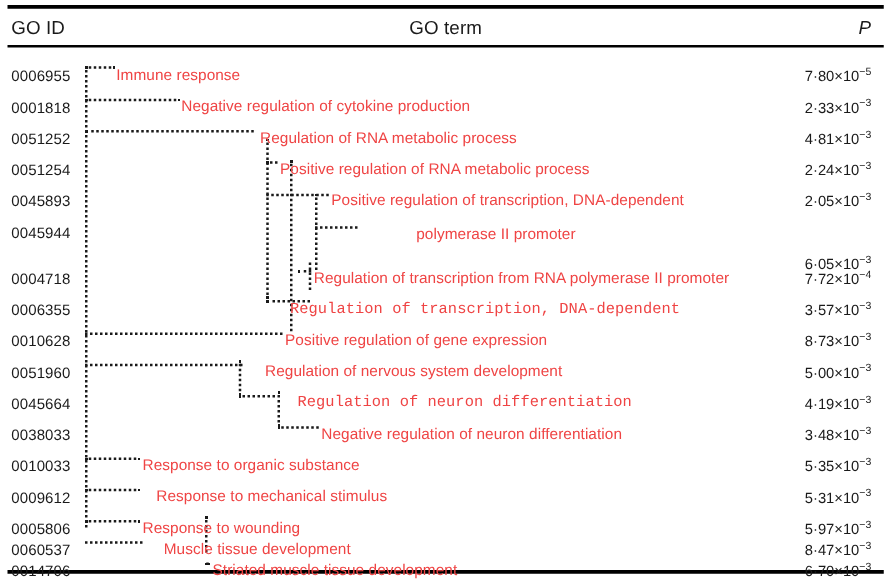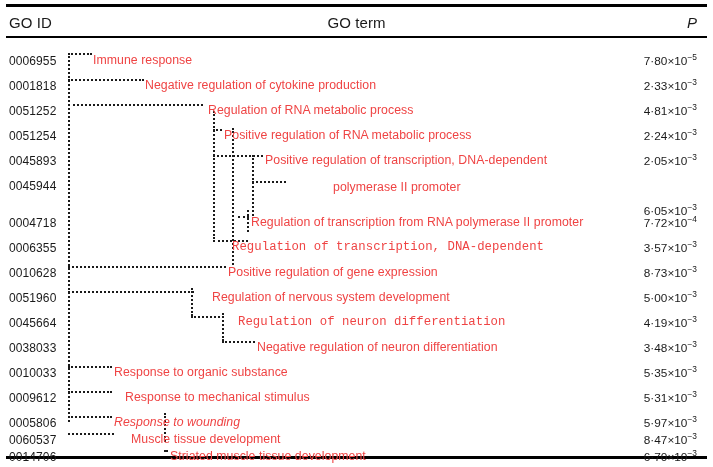--- a/index.html
+++ b/index.html
@@ -204,21 +204,21 @@
         <div class="term" style="left: 114px;"><span>Response to organic substance</span></div>
         <div class="pval"><span>5·35×10</span><sup>−3</sup></div>
       </div>
       <div class="row" style="top: 399px;">
         <div class="goid">0009612</div>
         <div class="term" style="left: 125px;"><span>Response to mechanical stimulus</span></div>
         <div class="pval"><span>5·31×10</span><sup>−3</sup></div>
       </div>
       <div class="row" style="top: 424px;">
         <div class="goid">0005806</div>
-        <div class="term" style="left: 114px; font-style: italic;"><span>Response to wounding</span></div>
+        <div class="term" style="left: 114px;"><span>Response to wounding</span></div>
         <div class="pval"><span>5·97×10</span><sup>−3</sup></div>
       </div>
       <div class="row" style="top: 441px;">
         <div class="goid">0060537</div>
         <div class="term" style="left: 131px;"><span>Muscle tissue development</span></div>
         <div class="pval"><span>8·47×10</span><sup>−3</sup></div>
       </div>
       <div class="row" style="top: 458px;">
         <div class="goid">0014706</div>
         <div class="term" style="left: 170px;"><span>Striated muscle tissue development</span></div>

